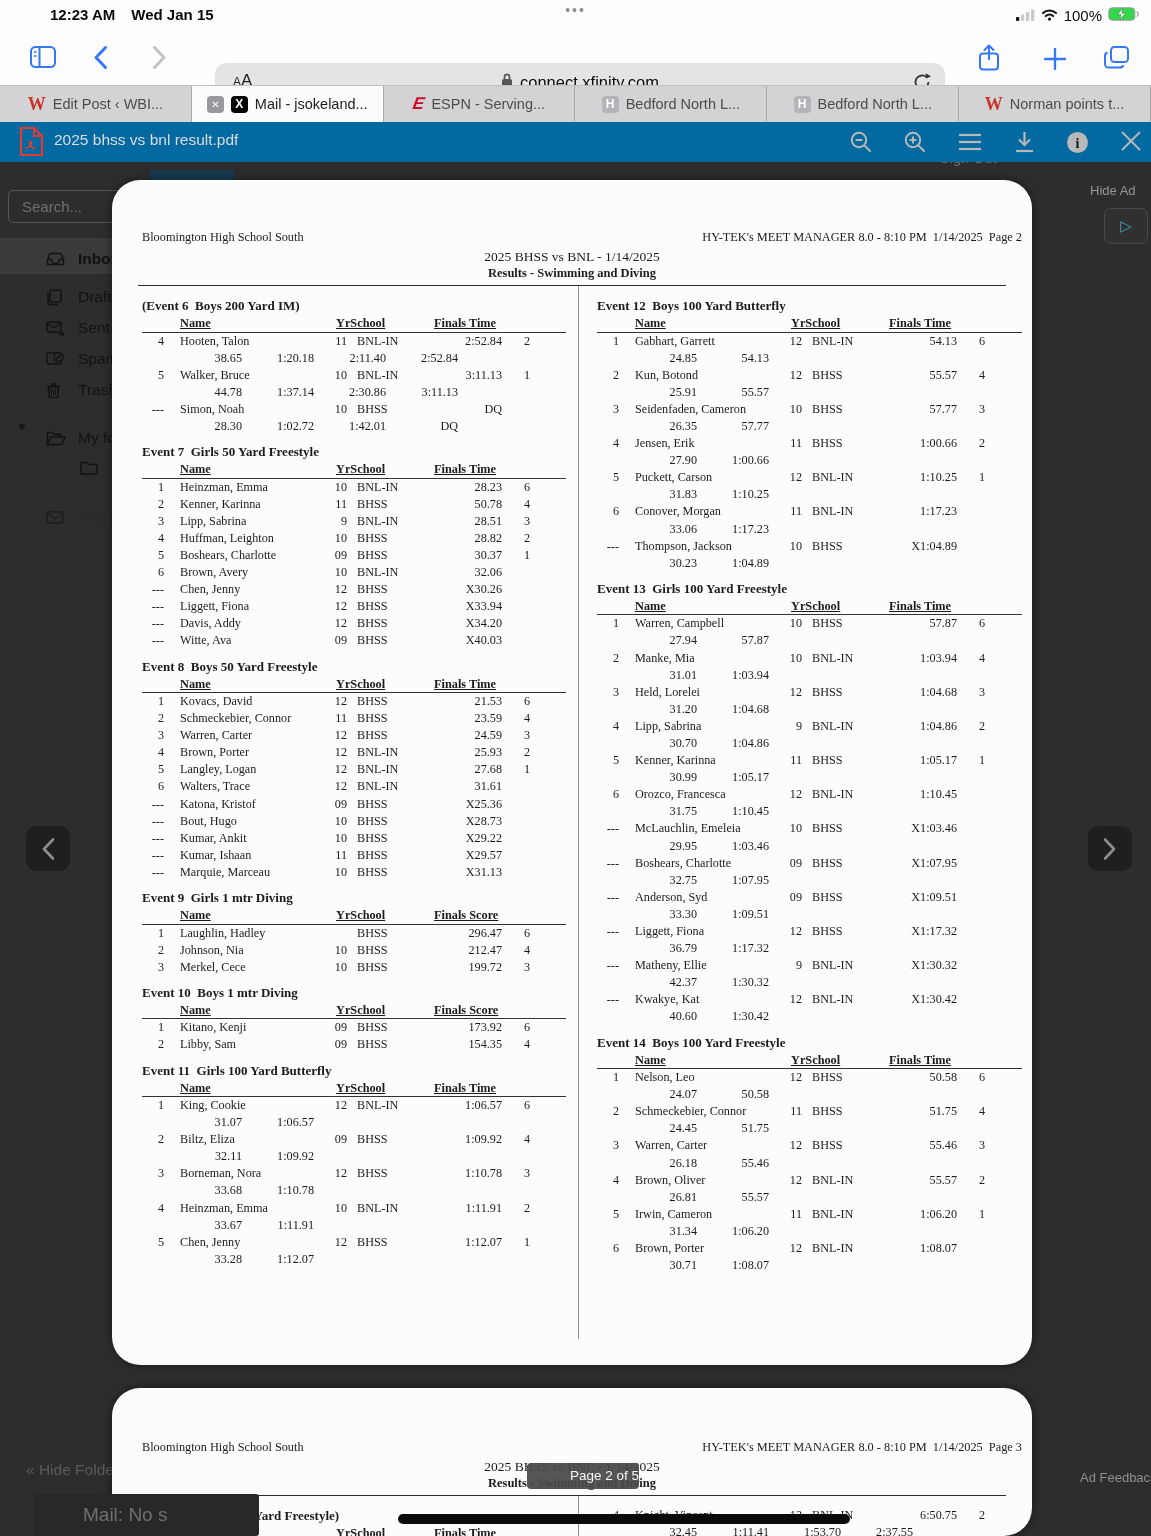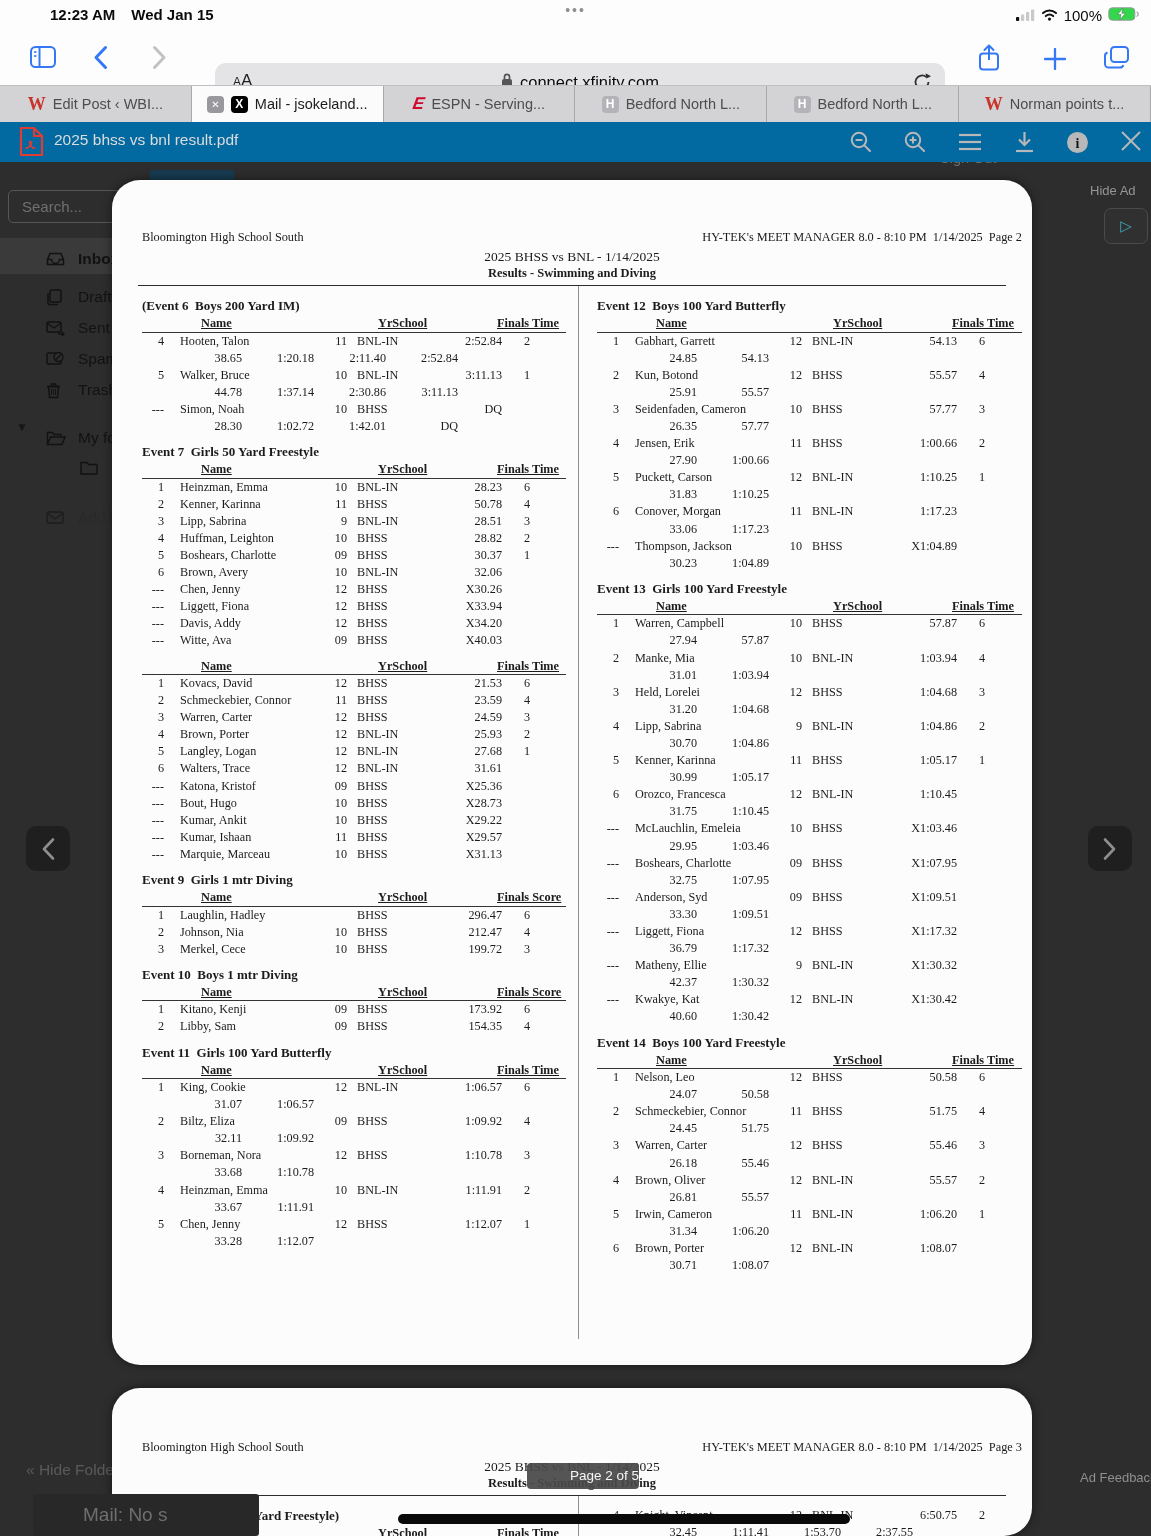--- a/index.html
+++ b/index.html
@@ -76,21 +76,21 @@
   .pdf-sub{font-weight:bold;font-size:12.5px;text-align:center;margin-top:1px;padding-bottom:4px;white-space:pre;}
   .pdf-rule{border-bottom:1.6px solid #2c2c2c;margin:0 26px;}
   .cols{display:flex;}
   .col-l{width:466px;padding:3px 12px 0 30px;box-sizing:border-box;}
   .col-r{flex:1;border-left:1px solid #8f8f8f;padding:3px 10px 0 18px;}
   #page2 .col-l,#page2 .col-r{min-height:1050px;}
   #page3 .col-l,#page3 .col-r{min-height:60px;}
   .ev{margin-top:8px;}
   .ev-title{font-weight:bold;font-size:13px;line-height:18px;white-space:pre;}
   .hdr{display:grid;grid-template-columns:28px 160px 104px 1fr;font-weight:bold;border-bottom:1.5px solid #333;
-       line-height:16.5px;font-size:12.3px;gap:21px;}
+       line-height:16.5px;font-size:12.3px;}
   .hdr .h-name{padding-left:10px;text-decoration:underline;}
   .hdr .h-yr{padding-left:6px;text-decoration:underline;}
   .hdr .h-fin{text-decoration:underline;}
   .row{display:grid;grid-template-columns:28px 160px 17px 87px 68px 28px;line-height:17.1px;font-size:12.2px;}
   .c-rank{text-align:right;padding-right:6px;}
   .c-name{padding-left:10px;white-space:nowrap;}
   .c-yr{text-align:right;}
   .c-sch{padding-left:10px;}
   .c-time{text-align:right;}
   .c-pts{text-align:right;}
@@ -471,20 +471,21 @@
             <div class="row">
               <div class="c-rank">---</div>
               <div class="c-name">Witte, Ava</div>
               <div class="c-yr">09</div>
               <div class="c-sch">BHSS</div>
               <div class="c-time">X40.03</div>
               <div class="c-pts"></div>
             </div>
           </div>
           <div class="ev">
+            <div class="ev-title">Event 8  Boys 50 Yard Freestyle</div>
             <div class="hdr">
               <div></div>
               <div class="h-name">Name</div>
               <div class="h-yr">YrSchool</div>
               <div class="h-fin">Finals Time</div>
             </div>
             <div class="row">
               <div class="c-rank">1</div>
               <div class="c-name">Kovacs, David</div>
               <div class="c-yr">12</div>

